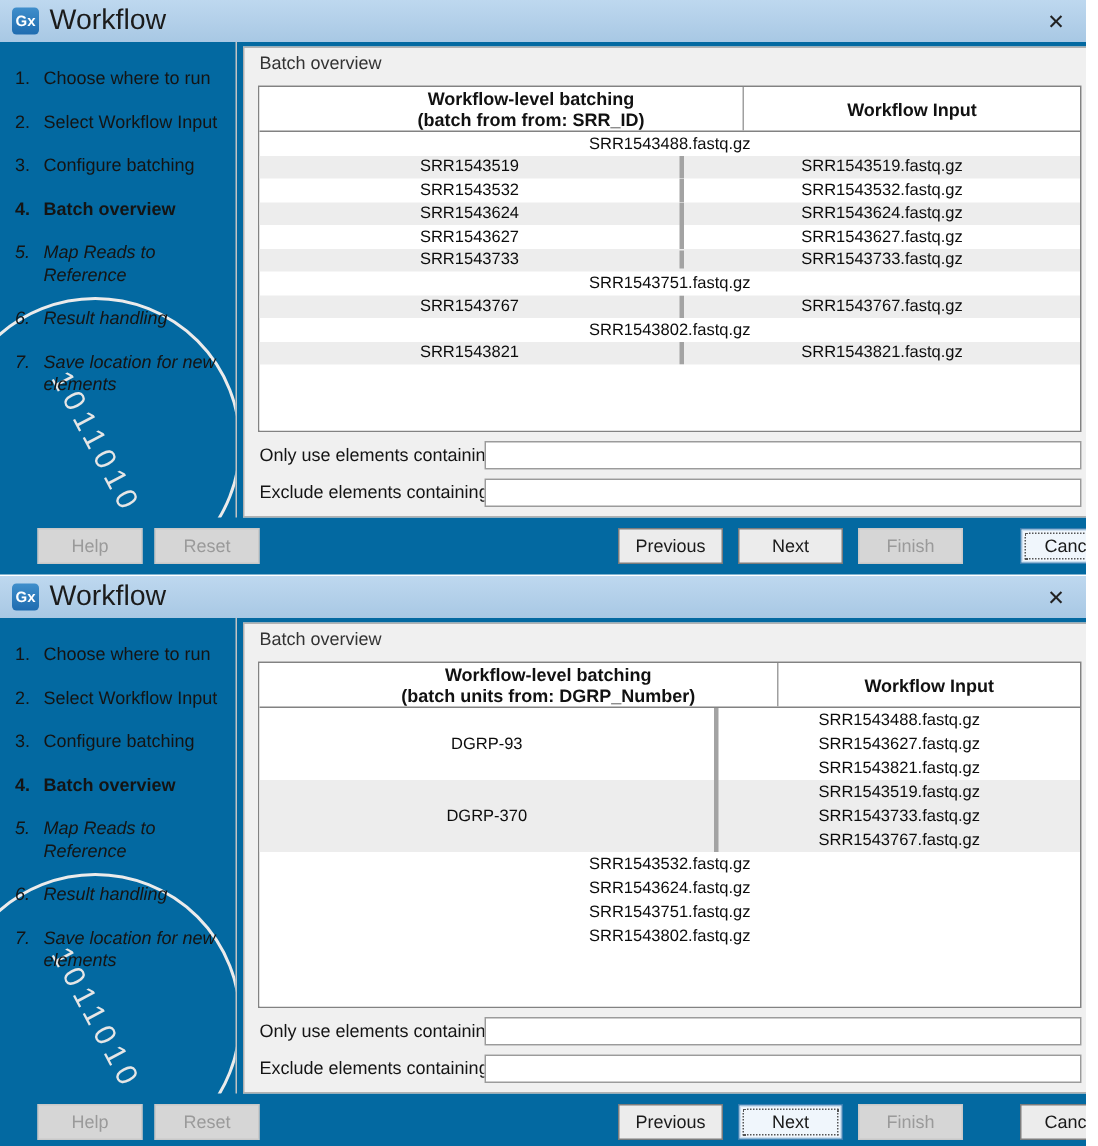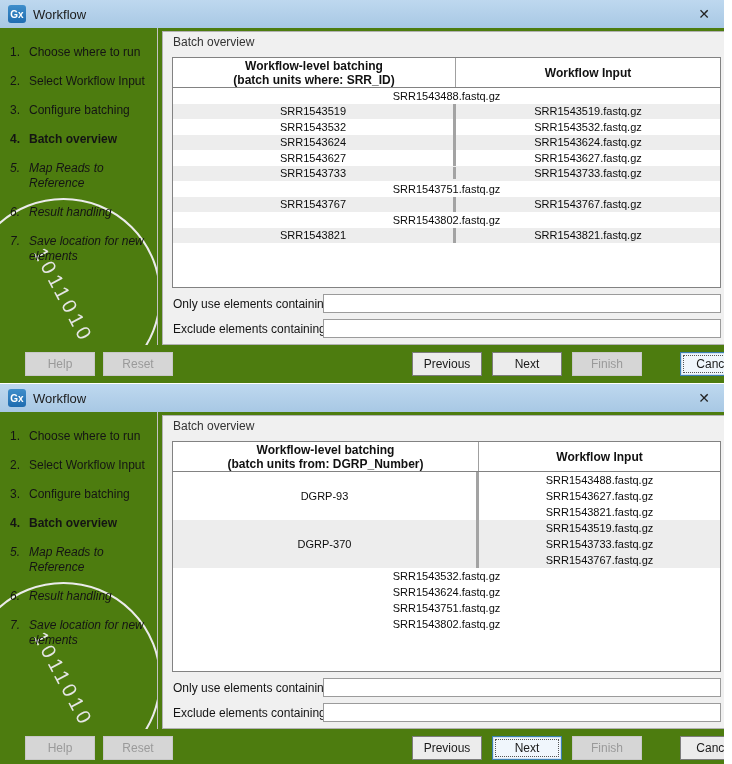--- a/index.html
+++ b/index.html
@@ -1,28 +1,28 @@
 <!DOCTYPE html>
 <html><head>
 <meta charset="utf-8">
 <style>
   * { box-sizing: border-box; margin: 0; padding: 0; }
   html,body { width: 732px; background: #ffffff; font-family: "Liberation Sans", sans-serif; }
 
-  .dialog { position: relative; width: 724px; background: #4d7c0f; overflow: hidden; }
+  .dialog { position: relative; width: 724px; background: #0369a1; overflow: hidden; }
   .dialog.d1 { height: 383px; }
   .dialog.d2 { height: 380px; margin-top: 1px; }
 
   
   .titlebar { position: absolute; top: 0; left: 0; width: 100%; height: 28px;
     background: linear-gradient(#bed8ef, #a8c8e4); display: flex; align-items: center; padding: 0 8px; }
   .app-icon { width: 18px; height: 18px; border-radius: 3px;
     background: linear-gradient(#3f8ecb, #1f6cb0); color: #fff; font-size: 10px; font-weight: bold;
     display: flex; align-items: center; justify-content: center; flex: none; }
-  .win-title { margin-left: 7px; font-size: 13px; color: #1b1b1b; }
+  .win-title { margin-left: 7px; font-size: 19px; color: #1b1b1b; }
   .close-x { margin-left: auto; width: 24px; text-align: center; font-size: 14px; color: #222; cursor: default; }
 
   
   .sidebar { position: absolute; top: 28px; left: 0; width: 158px; height: 317px;
     border-right: 1px solid #c3c3c3; overflow: hidden; }
   .steps { padding: 17px 0 0 10px; position: relative; z-index: 2; }
   .step { display: flex; margin-bottom: 14px; font-size: 12px; line-height: 15px; color: #141414; }
   .step .num { width: 19px; flex: none; }
   .step .lbl { width: 116px; }
   .step.current { font-weight: bold; }
@@ -35,21 +35,21 @@
   
   .panel { position: absolute; left: 162px; top: 31px; width: 567px; height: 314px;
     border: 1px solid #b2b2b2; background: #f0f0f0; }
   .section-label { position: absolute; left: 10px; top: 3px; font-size: 12px; color: #333; }
 
   .btable { position: absolute; left: 9px; top: 25px; width: 549px; height: 231px;
     border: 1px solid #828282; background: #fff; display: flex; flex-direction: column; }
   .thead { display: flex; height: 30px; border-bottom: 1px solid #828282; background: #fff;
     font-size: 12px; font-weight: bold; color: #111; flex: none; }
   .hcell { display: flex; flex-direction: column; justify-content: center; text-align: center; line-height: 14px; }
-  .hcell.left { width: 283px; border-right: 1px solid #a0a0a0; }
+  .hcell.left { width: 283px; border-right: 1px solid #a0a0a0; margin-left: 40px; }
   .hcell.right { flex: 1; }
   .d2 .hcell.left { width: 306px; }
   .tbody { flex: 1; overflow: hidden; font-size: 11px; color: #0c0c0c; background: #fff; }
   .t-row { display: flex; overflow: hidden; }
   .t-row.alt { background: #ededed; }
   .bcell { width: 283px; border-right: 3px solid #a3a3a3; display: flex; align-items: center; justify-content: center; }
   .d2 .bcell { width: 306px; }
   .icell { flex: 1; display: flex; flex-direction: column; justify-content: center; }
   .iline { height: 16px; line-height: 16px; text-align: center; }
 
@@ -119,21 +119,21 @@
         <span>1011010</span>
       </div>
   </div>
 
   <div class="panel">
     <div class="section-label">Batch overview</div>
     <div class="btable">
       <div class="thead">
         <div class="hcell left">
           <div>Workflow-level batching</div>
-          <div>(batch units where: SRR_ID)</div>
+          <div>(batch from from: SRR_ID)</div>
         </div>
         <div class="hcell right">
           <div>Workflow Input</div>
         </div>
       </div>
       <div class="tbody">
           <div class="t-row" style="height: 15.5px;">
             <div class="icell">
               <div class="iline">SRR1543488.fastq.gz</div>
             </div>

